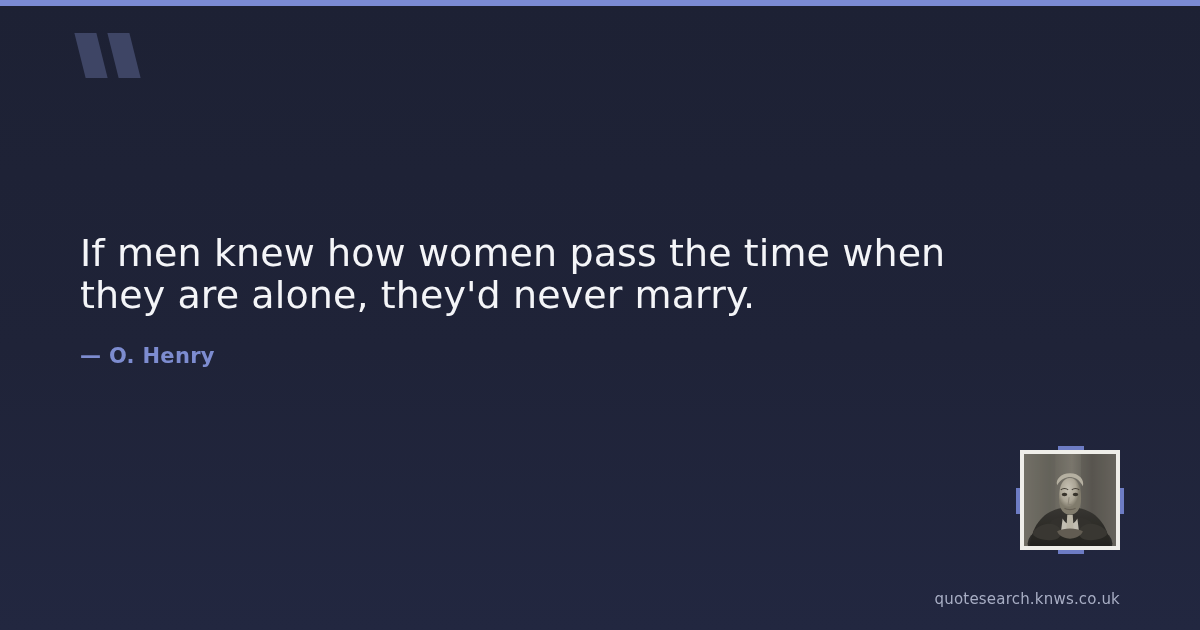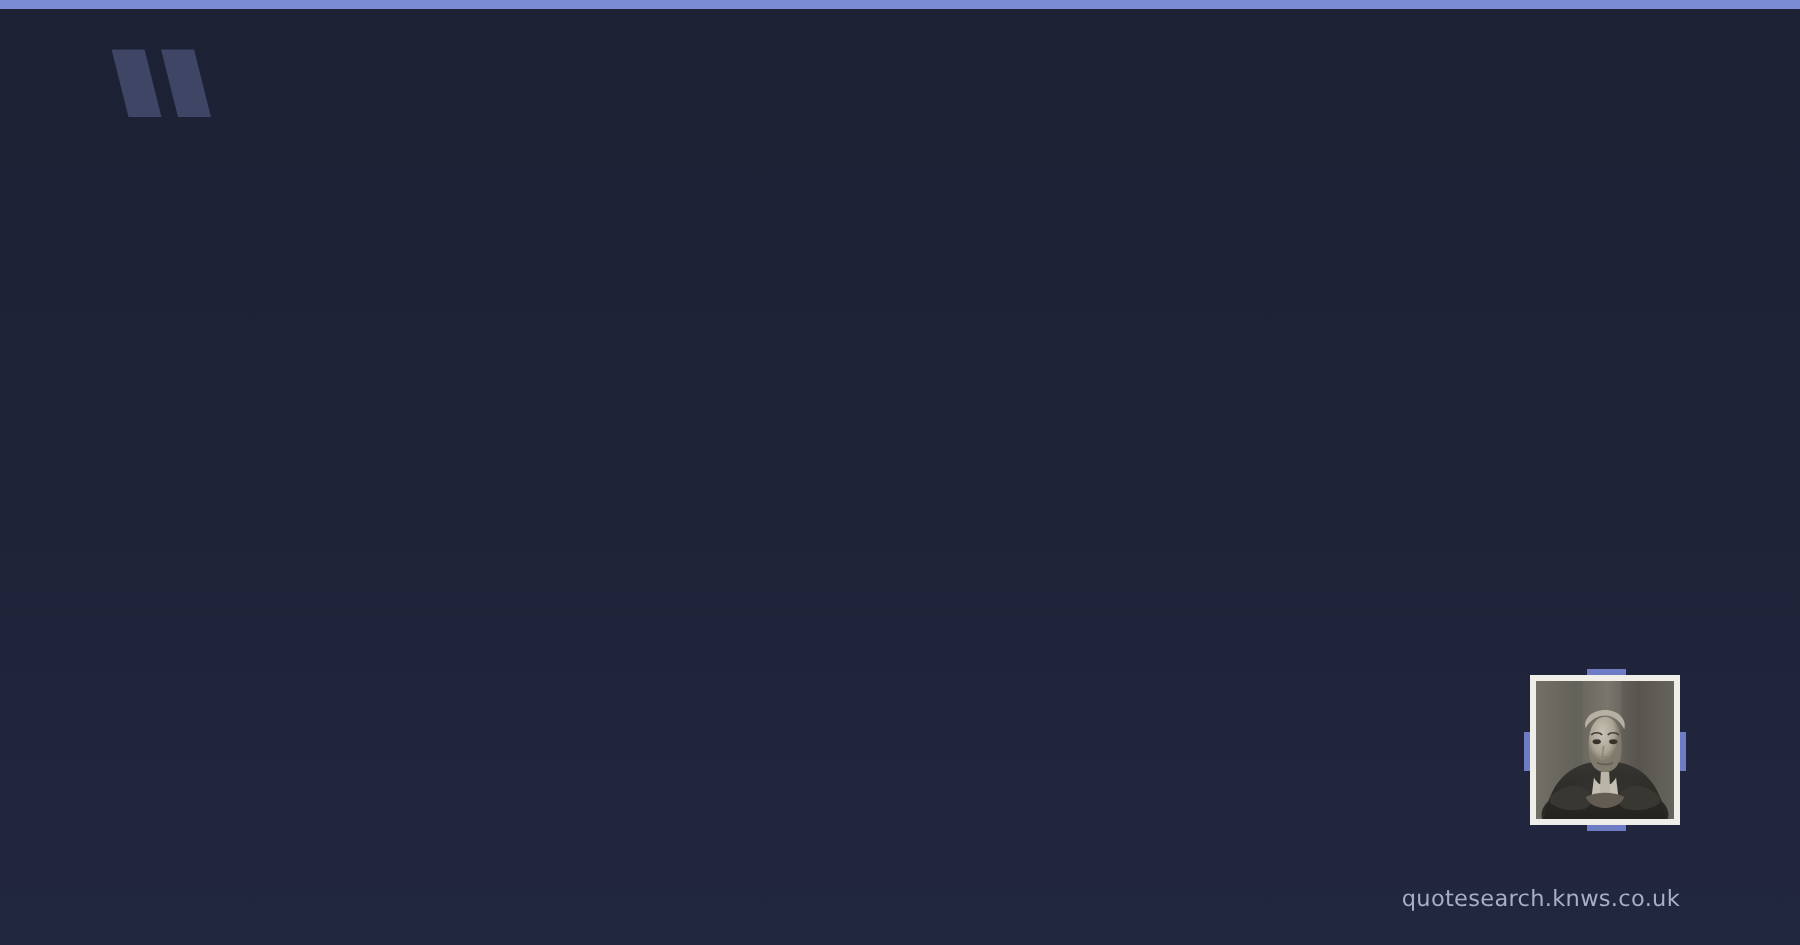--- a/index.html
+++ b/index.html
@@ -139,21 +139,25 @@
 
 <div class="quote-card">
 
   <div class="accent-bar"></div>
 
   <div class="quote-glyph">
     <span class="mark m1"></span>
     <span class="mark m2"></span>
   </div>
 
-
+  <div class="quote-body">
+    <p class="quote-text">If men knew how women pass the time when they are alone, they'd never marry.</p>
+  </div>
+
+  <div class="attribution">— O. Henry</div>
 
   <div class="portrait-wrap">
     <span class="edge-tick top"></span>
     <span class="edge-tick bottom"></span>
     <span class="edge-tick left"></span>
     <span class="edge-tick right"></span>
     <div class="portrait-frame">
       <div class="portrait-photo">
         <svg viewBox="0 0 100 100" preserveAspectRatio="xMidYMid slice" aria-hidden="true">
           <defs>

